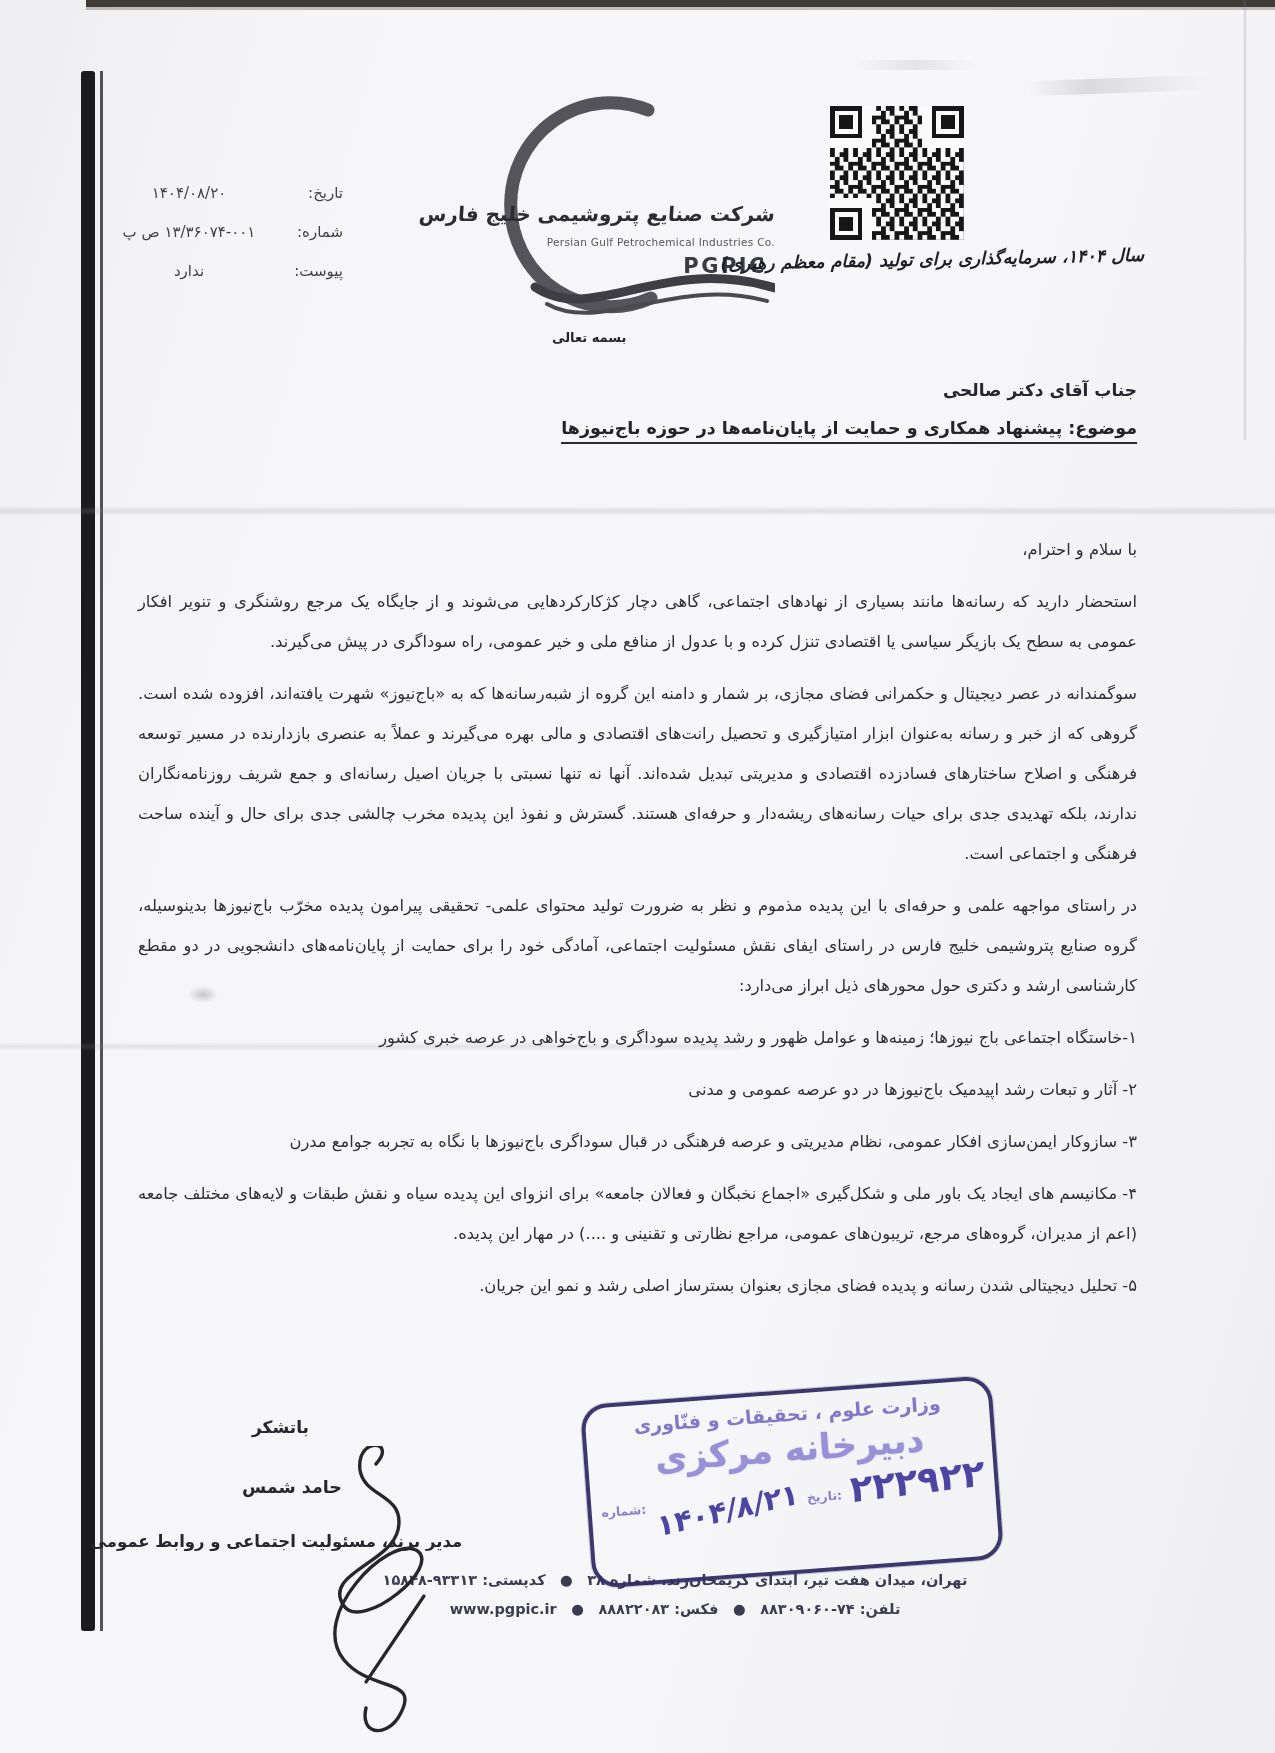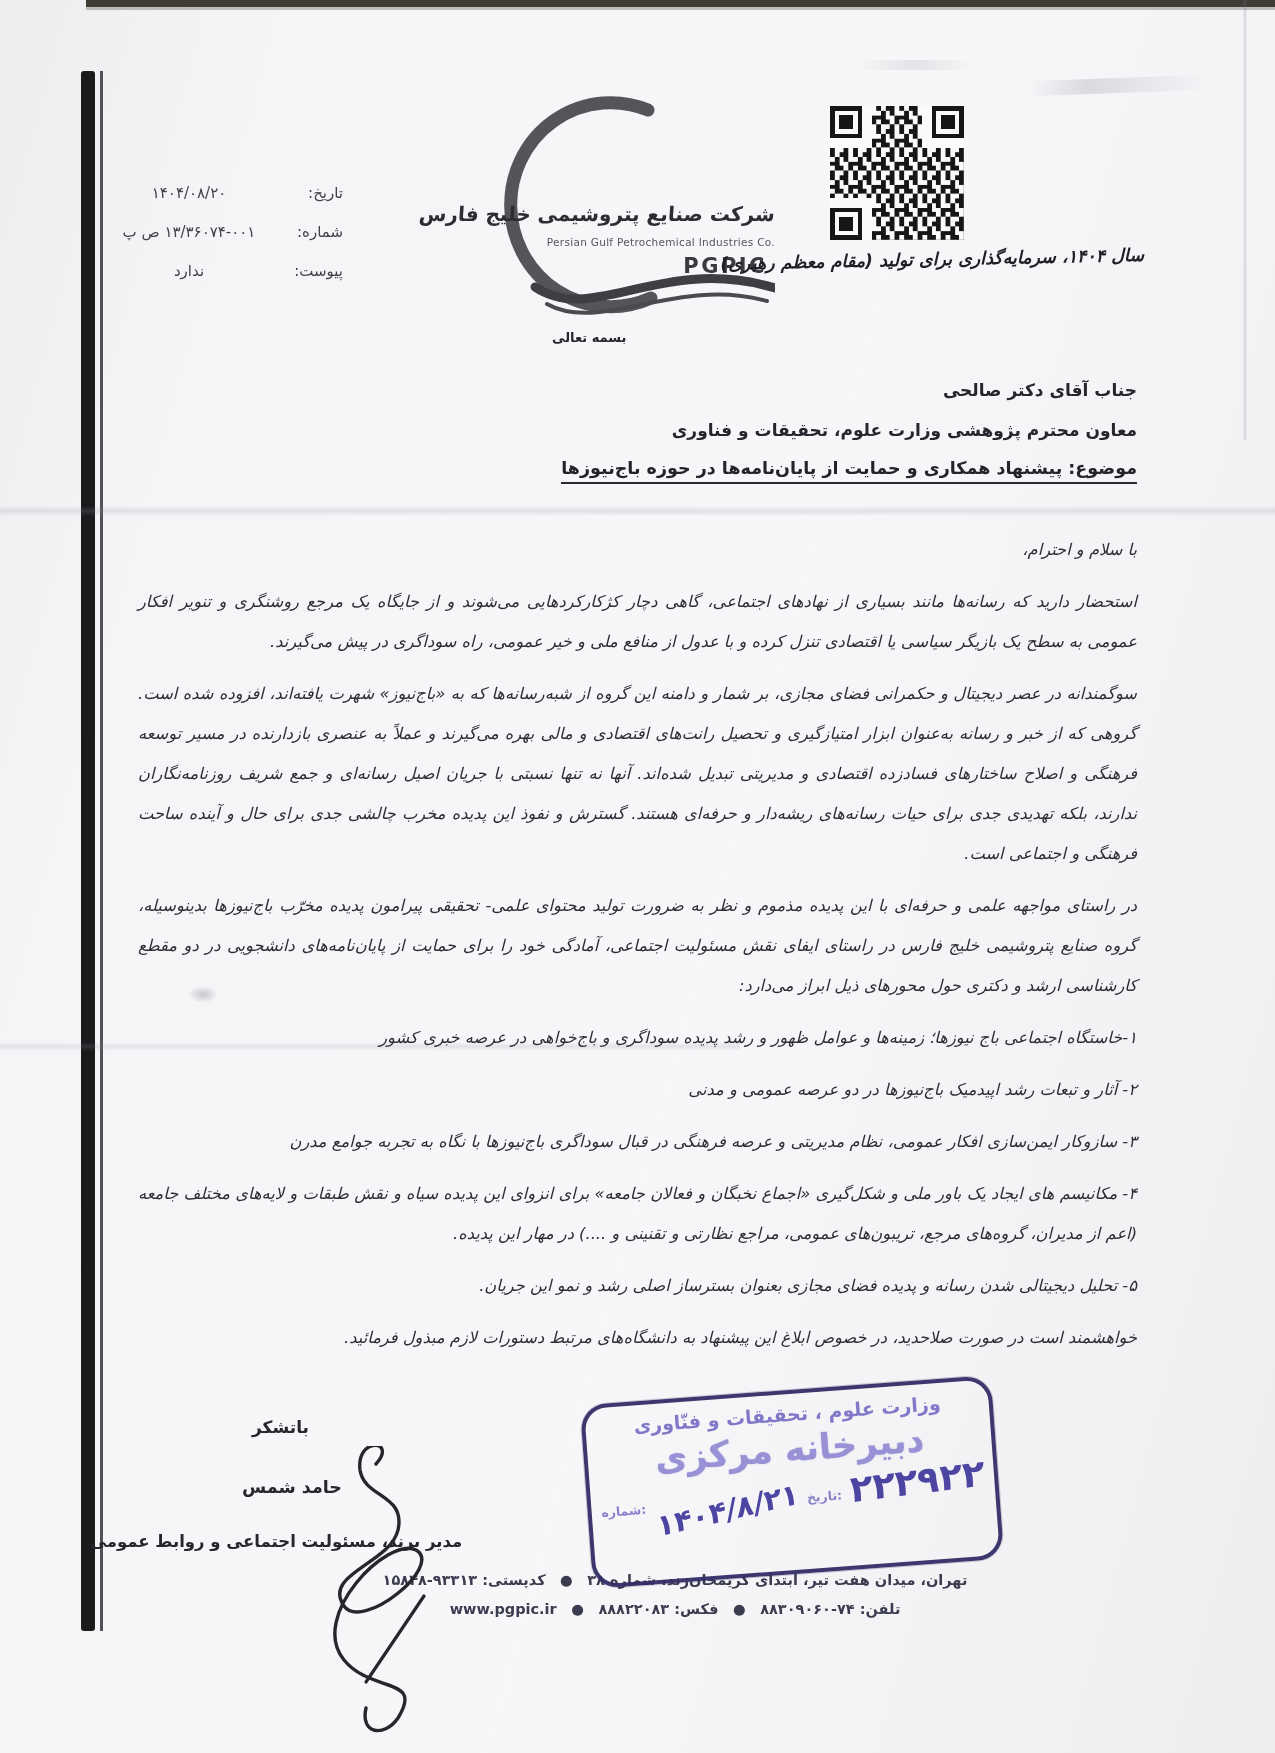--- a/index.html
+++ b/index.html
@@ -43,21 +43,21 @@
   .qr{position:absolute;left:830px;top:106px;width:134px;height:134px;}
   .slogan{position:absolute;left:752px;top:249px;width:392px;text-align:left;font-size:17.5px;font-weight:700;font-style:italic;color:#1f1f28;transform:rotate(-1.2deg);white-space:nowrap;}
 
   
   .bismillah{position:absolute;left:552px;top:330px;font-size:13px;font-weight:700;color:#26262e;}
   .recipient{position:absolute;left:337px;top:378px;width:800px;text-align:right;}
   .recipient-name,.recipient-title{font-size:17px;font-weight:700;color:#26262e;line-height:25px;margin-bottom:15px;white-space:nowrap;}
   .subject{display:inline-block;font-size:17.5px;font-weight:700;color:#232329;border-bottom:2.5px solid #2a2a33;padding-bottom:4px;white-space:nowrap;}
 
   
-  .body-text{position:absolute;right:138px;left:138px;top:530px;width:999px;font-size:16.3px;line-height:40px;color:#2e2e38;text-align:justify;font-style:italic;}
+  .body-text{position:absolute;right:138px;left:138px;top:530px;width:999px;font-size:16.3px;line-height:40px;color:#2e2e38;text-align:justify;}
   .body-text .par{margin:0 0 12px 0;}
   .salutation{margin:0 0 12px 0;}
 
   
   .sig-thanks{position:absolute;left:252px;top:1417px;font-size:17px;font-weight:700;color:#26262e;}
   .sig-name{position:absolute;left:242px;top:1477px;font-size:17.5px;font-weight:700;color:#26262e;}
   .sig-title{position:absolute;left:90px;top:1532px;font-size:16.5px;font-weight:700;color:#26262e;white-space:nowrap;}
   .sig-svg{position:absolute;left:248px;top:1446px;width:240px;height:300px;z-index:4;}
 
   
@@ -152,35 +152,33 @@
         <rect x="2" y="24" width="3" height="3" fill="#161616"></rect>
     </svg>
   </div>
 
   <div class="slogan">سال ۱۴۰۴، سرمایه‌گذاری برای تولید (مقام معظم رهبری)</div>
 
   <div class="bismillah">بسمه تعالی</div>
 
   <div class="recipient">
     <div class="recipient-name">جناب آقای دکتر صالحی</div>
-    <div class="recipient-title">معاون محترم پژوهشی وزارت علوم، تحقیقات و فناوری</div>
     <div class="subject">موضوع: پیشنهاد همکاری و حمایت از پایان‌نامه‌ها در حوزه باج‌نیوزها</div>
   </div>
 
   <div class="body-text">
     <div class="par salutation">با سلام و احترام،</div>
     <div class="par">استحضار دارید که رسانه‌ها مانند بسیاری از نهادهای اجتماعی، گاهی دچار کژکارکردهایی می‌شوند و از جایگاه یک مرجع روشنگری و تنویر افکار عمومی به سطح یک بازیگر سیاسی یا اقتصادی تنزل کرده و با عدول از منافع ملی و خیر عمومی، راه سوداگری در پیش می‌گیرند.</div>
     <div class="par">سوگمندانه در عصر دیجیتال و حکمرانی فضای مجازی، بر شمار و دامنه این گروه از شبه‌رسانه‌ها که به «باج‌نیوز» شهرت یافته‌اند، افزوده شده است. گروهی که از خبر و رسانه به‌عنوان ابزار امتیازگیری و تحصیل رانت‌های اقتصادی و مالی بهره می‌گیرند و عملاً به عنصری بازدارنده در مسیر توسعه فرهنگی و اصلاح ساختارهای فسادزده اقتصادی و مدیریتی تبدیل شده‌اند. آنها نه تنها نسبتی با جریان اصیل رسانه‌ای و جمع شریف روزنامه‌نگاران ندارند، بلکه تهدیدی جدی برای حیات رسانه‌های ریشه‌دار و حرفه‌ای هستند. گسترش و نفوذ این پدیده مخرب چالشی جدی برای حال و آینده ساحت فرهنگی و اجتماعی است.</div>
     <div class="par">در راستای مواجهه علمی و حرفه‌ای با این پدیده مذموم و نظر به ضرورت تولید محتوای علمی- تحقیقی پیرامون پدیده مخرّب باج‌نیوزها بدینوسیله، گروه صنایع پتروشیمی خلیج فارس در راستای ایفای نقش مسئولیت اجتماعی، آمادگی خود را برای حمایت از پایان‌نامه‌های دانشجویی در دو مقطع کارشناسی ارشد و دکتری حول محورهای ذیل ابراز می‌دارد:</div>
     <div class="par">۱-خاستگاه اجتماعی باج نیوزها؛ زمینه‌ها و عوامل ظهور و رشد پدیده سوداگری و باج‌خواهی در عرصه خبری کشور</div>
     <div class="par">۲- آثار و تبعات رشد اپیدمیک باج‌نیوزها در دو عرصه عمومی و مدنی</div>
     <div class="par">۳- سازوکار ایمن‌سازی افکار عمومی، نظام مدیریتی و عرصه فرهنگی در قبال سوداگری باج‌نیوزها با نگاه به تجربه جوامع مدرن</div>
     <div class="par">۴- مکانیسم های ایجاد یک باور ملی و شکل‌گیری «اجماع نخبگان و فعالان جامعه» برای انزوای این پدیده سیاه و نقش طبقات و لایه‌های مختلف جامعه (اعم از مدیران، گروه‌های مرجع، تریبون‌های عمومی، مراجع نظارتی و تقنینی و ....) در مهار این پدیده.</div>
     <div class="par">۵- تحلیل دیجیتالی شدن رسانه و پدیده فضای مجازی بعنوان بسترساز اصلی رشد و نمو این جریان.</div>
-    <div class="par">خواهشمند است در صورت صلاحدید، در خصوص ابلاغ این پیشنهاد به دانشگاه‌های مرتبط دستورات لازم مبذول فرمائید.</div>
   </div>
 
   <div class="sig-thanks">باتشکر</div>
   <div class="sig-name">حامد شمس</div>
   <div class="sig-title">مدیر برند، مسئولیت اجتماعی و روابط عمومی</div>
   <svg class="sig-svg" viewBox="0 0 240 300">
     <path d="M128,18 C150,-6 108,-10 112,24 C116,52 158,48 150,84 C142,118 74,128 96,160 C114,186 196,120 168,104 C140,90 60,170 96,214 C124,248 176,230 150,272 C136,292 112,288 118,262" fill="none" stroke="#26262c" stroke-width="3.4" stroke-linecap="round"></path>
     <path d="M176,150 L118,236" fill="none" stroke="#26262c" stroke-width="3.2" stroke-linecap="round"></path>
   </svg>
 

